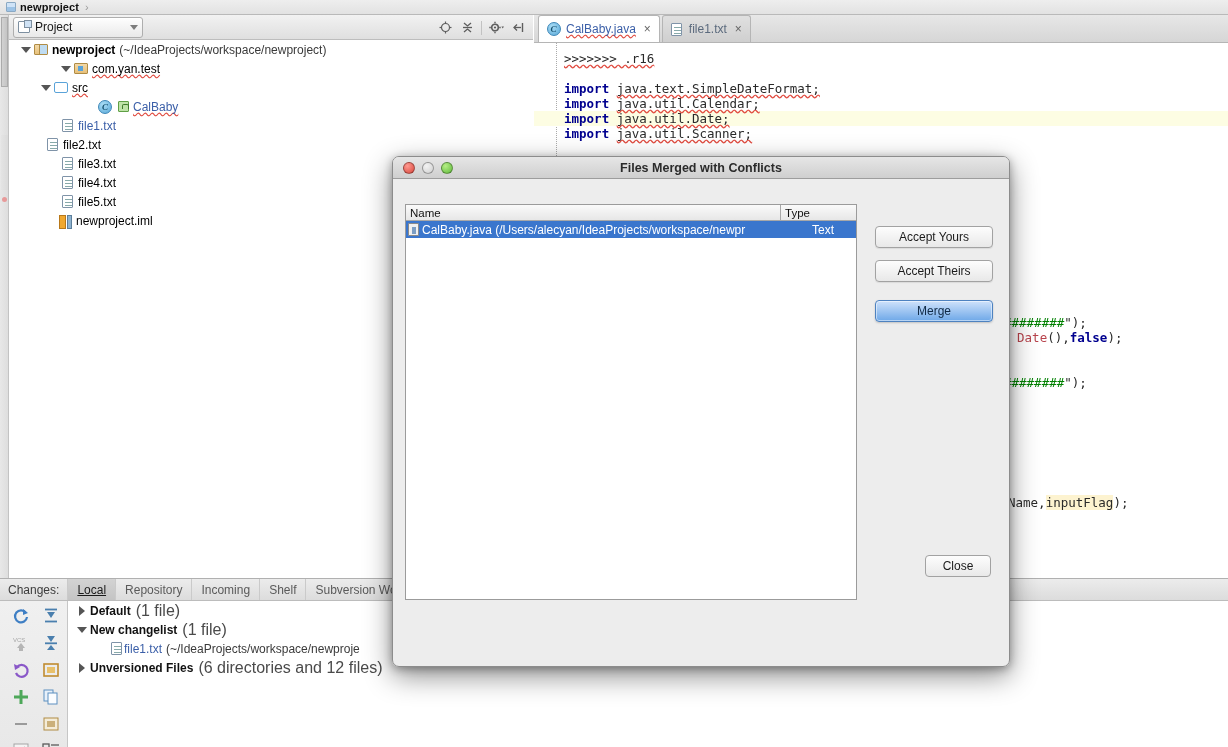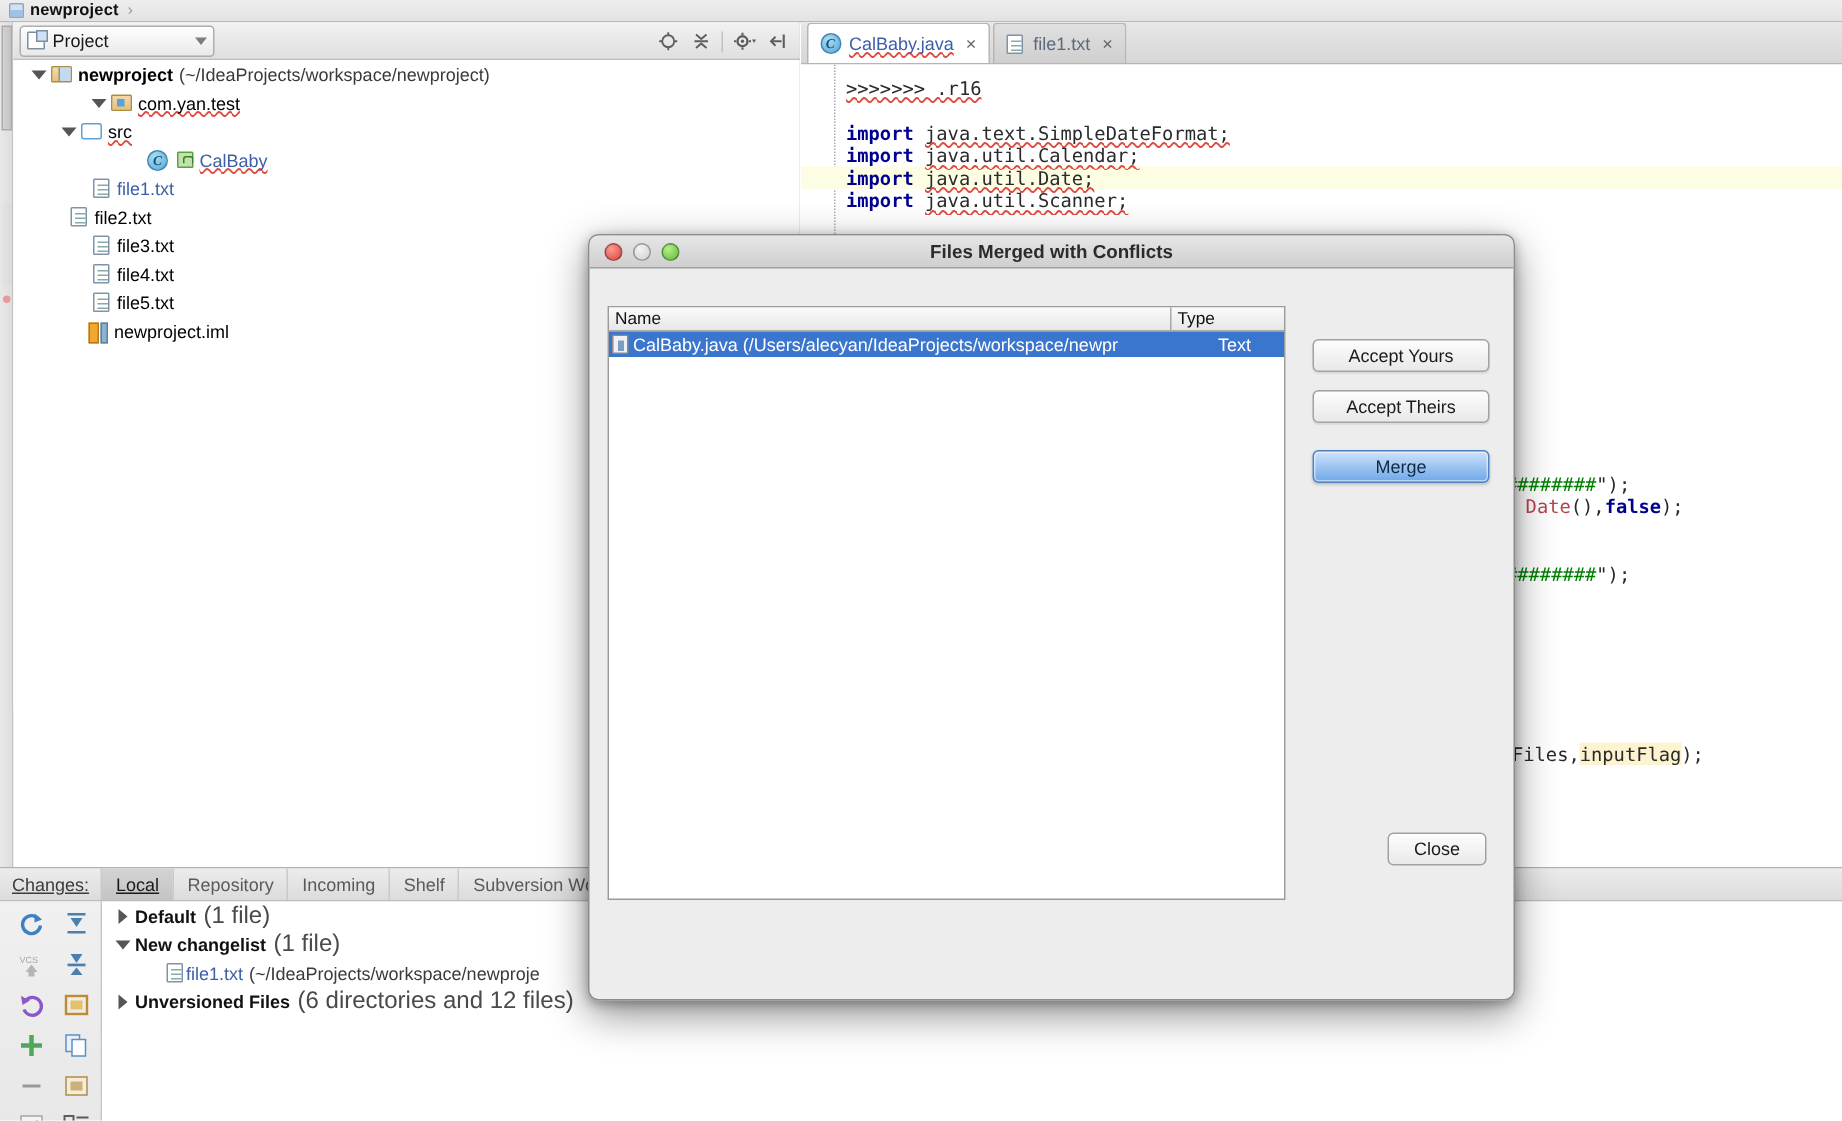--- a/index.html
+++ b/index.html
@@ -262,21 +262,21 @@
     background: #ffffff;
     border-top: 1px solid #b0b0b0;
   }
   .changes-tabs {
     position: absolute; left: 0; top: 0; width: 1228px; height: 22px;
     background: linear-gradient(to bottom, #ececec, #dcdcdc);
     border-bottom: 1px solid #bcbcbc;
     display: flex; align-items: center;
   }
   .ct-label {
-    font-size: 12px; color: #3c3c3c; padding: 0 8px 0 8px; text-decoration: underline;
+    font-size: 12px; color: #3c3c3c; padding: 0 8px 0 8px;
   }
   .ct-item {
     font-size: 12px; color: #5a5a5a; padding: 0 9px; height: 21px;
     display: flex; align-items: center;
     border-left: 1px solid #cacaca;
   }
   .ct-item.active {
     color: #1a1a1a;
     background: linear-gradient(to bottom,#d3d3d3,#c4c4c4);
     text-decoration: underline;
@@ -553,21 +553,21 @@
       <div class="cline" style="top:8px"><span class="conf squig">&gt;&gt;&gt;&gt;&gt;&gt;&gt; .r16</span></div>
       <div class="cline" style="top:38px"><span class="k">import</span> <span class="t squig">java.text.SimpleDateFormat;</span></div>
       <div class="cline" style="top:53px"><span class="k">import</span> <span class="t squig">java.util.Calendar;</span></div>
       <div class="cline" style="top:68px"><span class="k">import</span> <span class="t squig">java.util.Date;</span></div>
       <div class="cline" style="top:83px"><span class="k">import</span> <span class="t squig">java.util.Scanner;</span></div>
       <div class="cline" style="top:113px"><span class="k">public class</span> <span class="t">CalBaby {</span></div>
 
       <div class="cline" style="top:272px;left:470px"><span class="s">########</span><span class="t">");</span></div>
       <div class="cline" style="top:287px;left:468px"><span class="k">w</span> <span class="cl">Date</span><span class="t">(),</span><span class="k">false</span><span class="t">);</span></div>
       <div class="cline" style="top:332px;left:470px"><span class="s">########</span><span class="t">");</span></div>
-      <div class="cline" style="top:452px;left:474px"><span class="t">Files,</span><span class="var">inputFlag</span><span class="t">);</span></div>
+      <div class="cline" style="top:452px;left:474px"><span class="t">Name,</span><span class="var">inputFlag</span><span class="t">);</span></div>
     </div>
   </div>
 
   <div class="changes-panel">
     <div class="changes-tabs">
       <span class="ct-label">Changes:</span>
       <span class="ct-item active">Local</span>
       <span class="ct-item">Repository</span>
       <span class="ct-item">Incoming</span>
       <span class="ct-item">Shelf</span>

